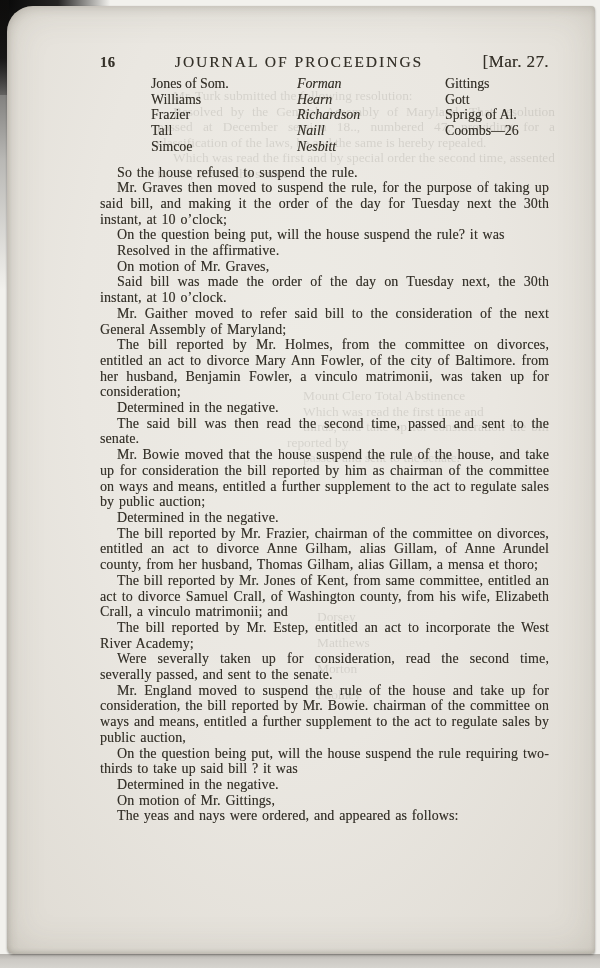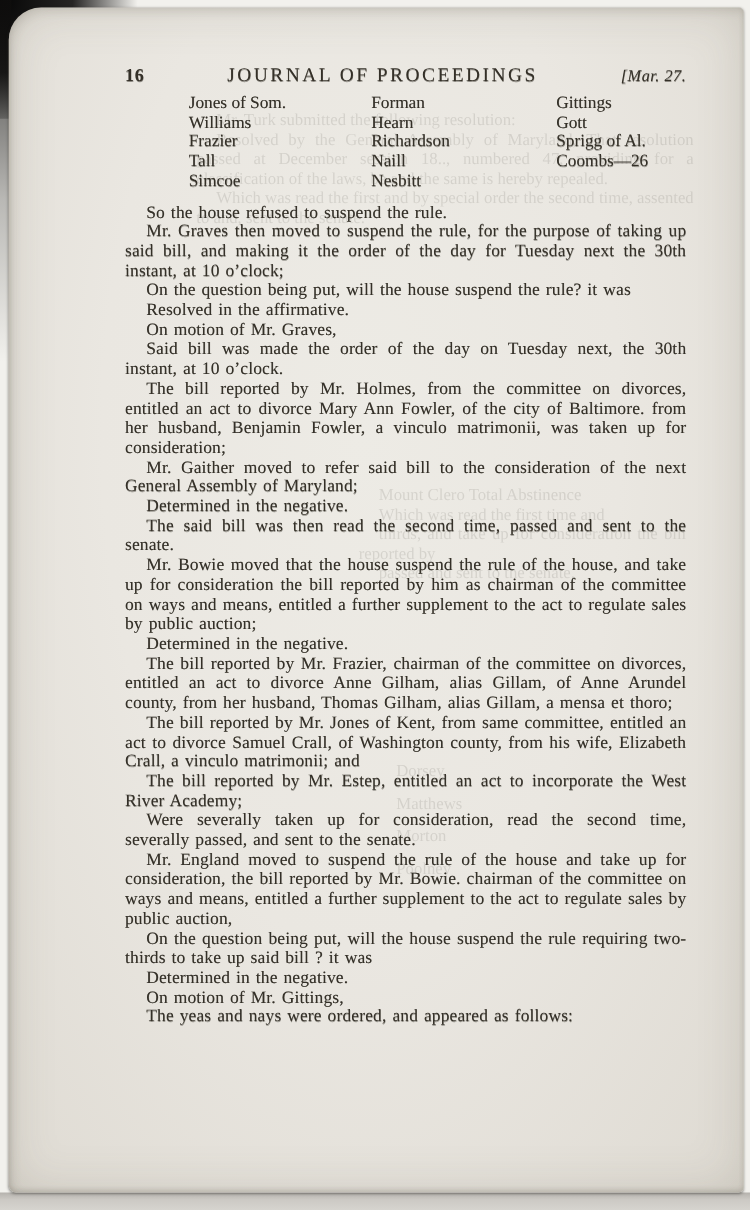--- a/index.html
+++ b/index.html
@@ -82,35 +82,34 @@
     letter-spacing: 0.5px;
   }
   .running-title {
     flex: 1;
     text-align: center;
     font-size: 15.5px;
     font-weight: normal;
     letter-spacing: 2px;
   }
   .header-date {
-    font-size: 13px;
-    font-style: italic;
+    font-size: 17px;
     letter-spacing: 0.4px;
     text-align: right;
   }
   .names-block {
     display: flex;
     margin: 0 0 10px 51px;
     font-size: 13.8px;
     line-height: 15.7px;
     text-shadow: 0.2px 0.2px 0.4px rgba(52,48,40,0.45);
   }
   .names-col { margin: 0; padding: 0; list-style: none; }
   .names-col-1 { width: 146px; }
-  .names-col-2 { width: 148px; }
+  .names-col-2 { width: 148px; font-style: italic; }
   .names-col-3 { flex: 1; }
   .body-text p {
     margin: 0;
     text-indent: 17px;
     text-align: justify;
     font-size: 13.9px;
     line-height: 15.7px;
     letter-spacing: 0.15px;
     word-spacing: 1.1px;
     text-shadow: 0.2px 0.2px 0.4px rgba(52,48,40,0.45);
@@ -182,22 +181,22 @@
       </div>
 
       <div class="body-text">
 
       <p>So the house refused to suspend the rule.</p>
           <p>Mr. Graves then moved to suspend the rule, for the purpose of taking up said bill, and making it the order of the day for Tuesday next the 30th instant, at 10 o’clock;</p>
           <p>On the question being put, will the house suspend the rule? it was</p>
           <p>Resolved in the affirmative.</p>
           <p>On motion of Mr. Graves,</p>
           <p>Said bill was made the order of the day on Tuesday next, the 30th instant, at 10 o’clock.</p>
+          <p>Mr. Gaither moved to refer said bill to the consideration of the next General Assembly of Maryland;</p>
           <p>The bill reported by Mr. Holmes, from the committee on divorces, entitled an act to divorce Mary Ann Fowler, of the city of Baltimore. from her husband, Benjamin Fowler, a vinculo matrimonii, was taken up for consideration;</p>
-          <p>Mr. Gaither moved to refer said bill to the consideration of the next General Assembly of Maryland;</p>
           <p>Determined in the negative.</p>
           <p>The said bill was then read the second time, passed and sent to the senate.</p>
           <p>Mr. Bowie moved that the house suspend the rule of the house, and take up for consideration the bill reported by him as chairman of the committee on ways and means, entitled a further supplement to the act to regulate sales by public auction;</p>
           <p>Determined in the negative.</p>
           <p>The bill reported by Mr. Frazier, chairman of the committee on divorces, entitled an act to divorce Anne Gilham, alias Gillam, of Anne Arundel county, from her husband, Thomas Gilham, alias Gillam, a mensa et thoro;</p>
           <p>The bill reported by Mr. Jones of Kent, from same committee, entitled an act to divorce Samuel Crall, of Washington county, from his wife, Elizabeth Crall, a vinculo matrimonii; and</p>
           <p>The bill reported by Mr. Estep, entitled an act to incorporate the West River Academy;</p>
           <p>Were severally taken up for consideration, read the second time, severally passed, and sent to the senate.</p>
           <p>Mr. England moved to suspend the rule of the house and take up for consideration, the bill reported by Mr. Bowie. chairman of the committee on ways and means, entitled a further supplement to the act to regulate sales by public auction,</p>
           <p>On the question being put, will the house suspend the rule requiring two-thirds to take up said bill ? it was</p>

